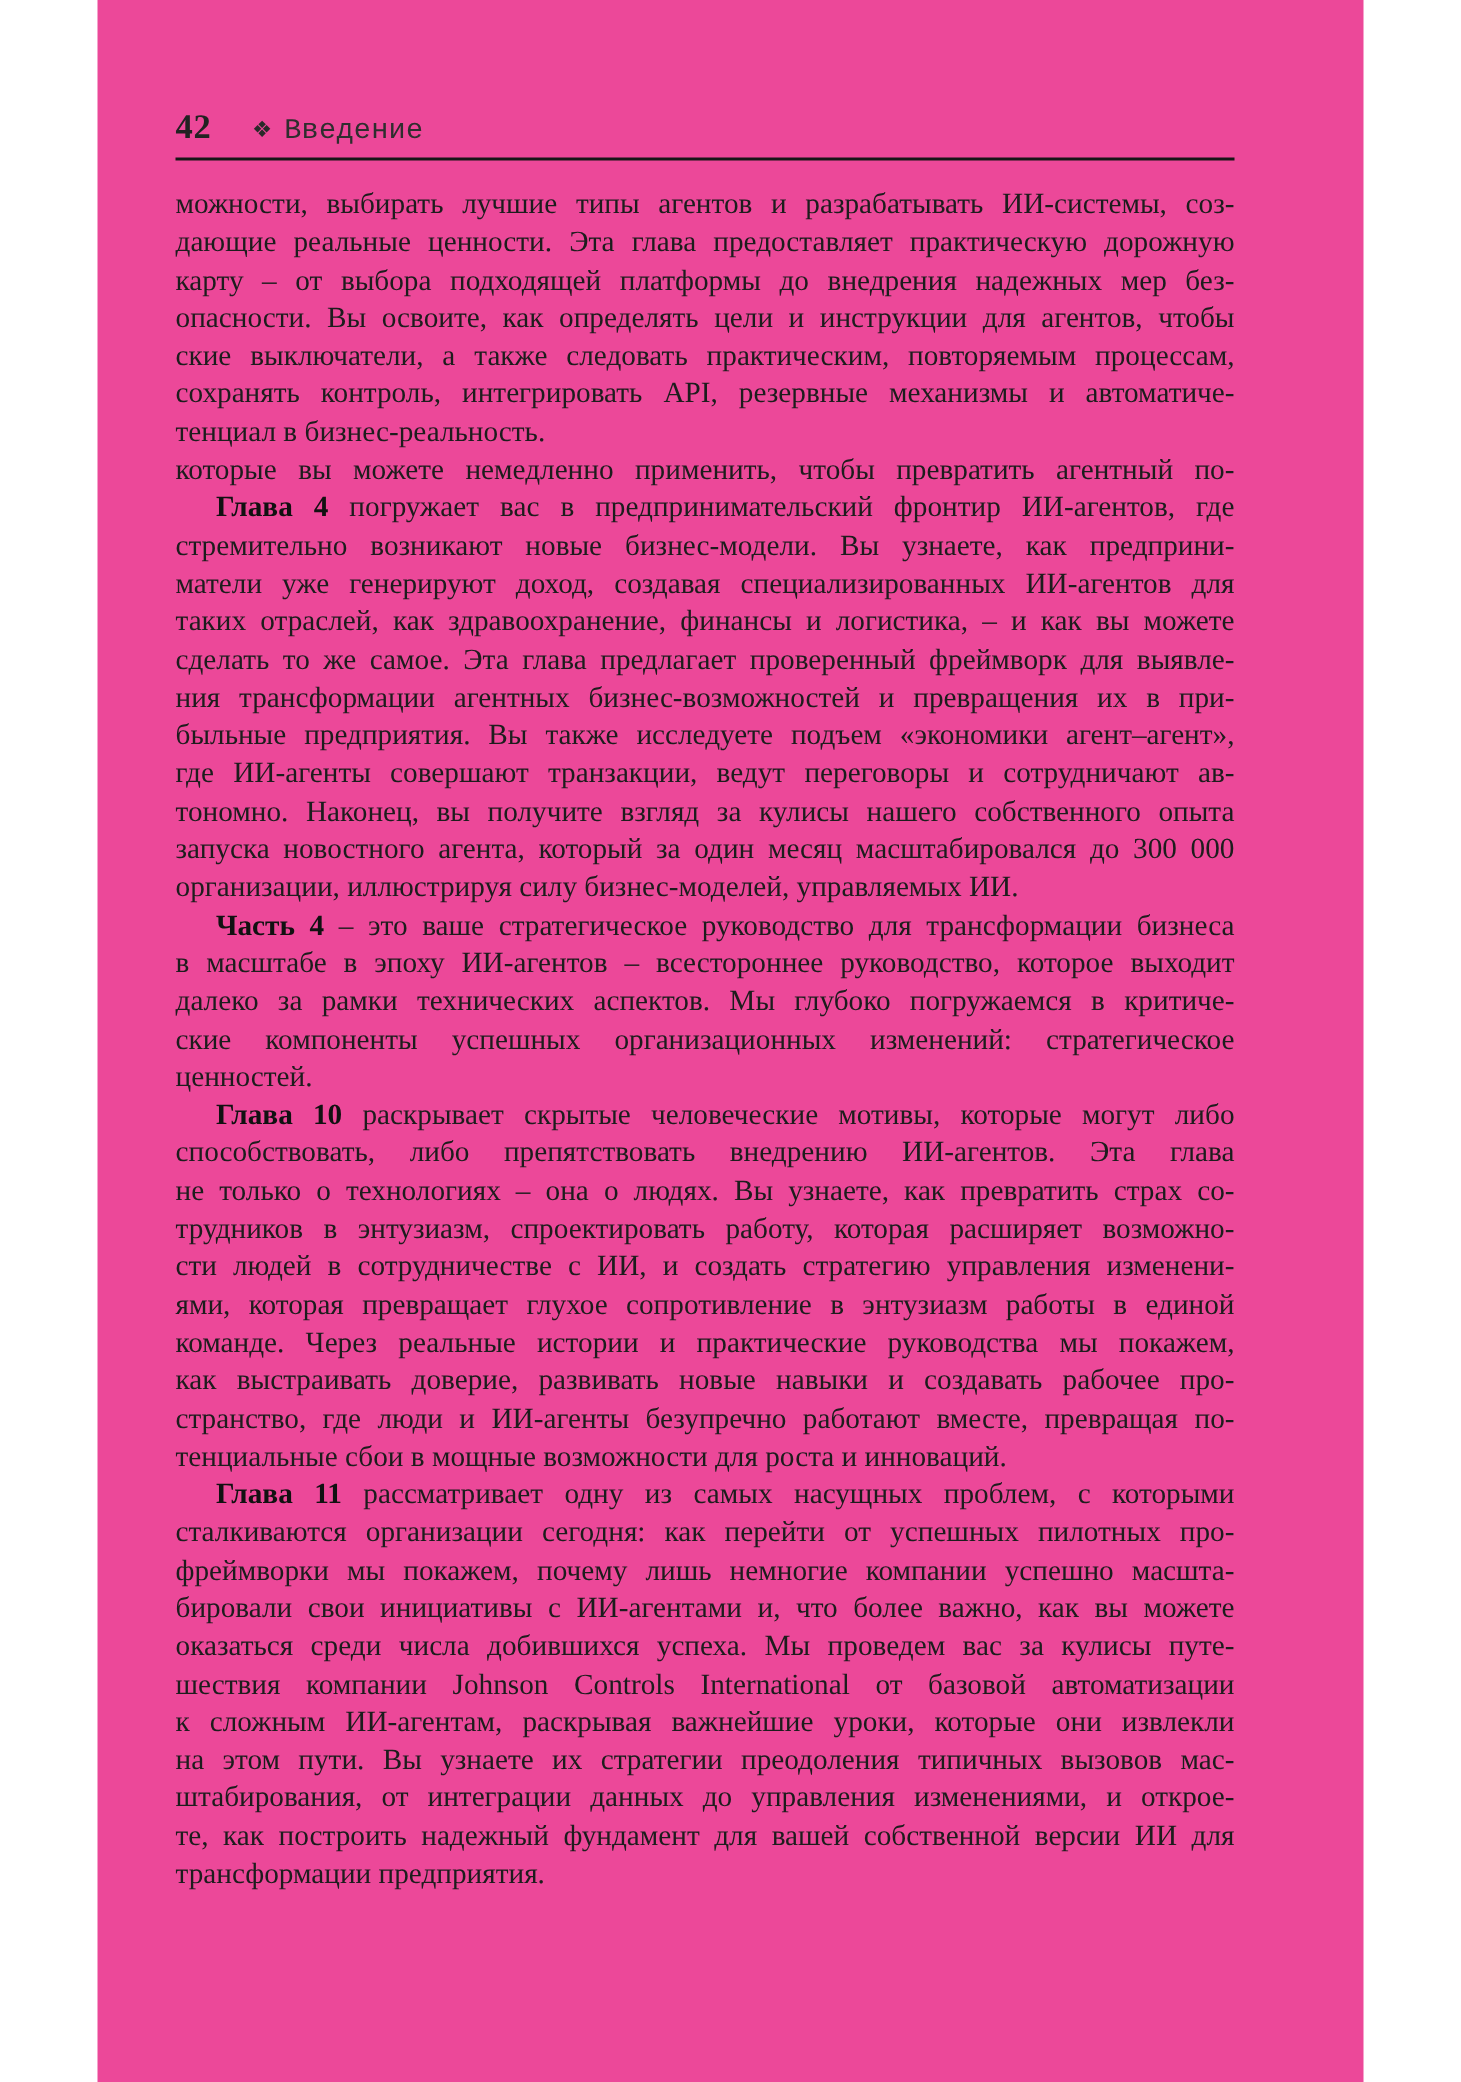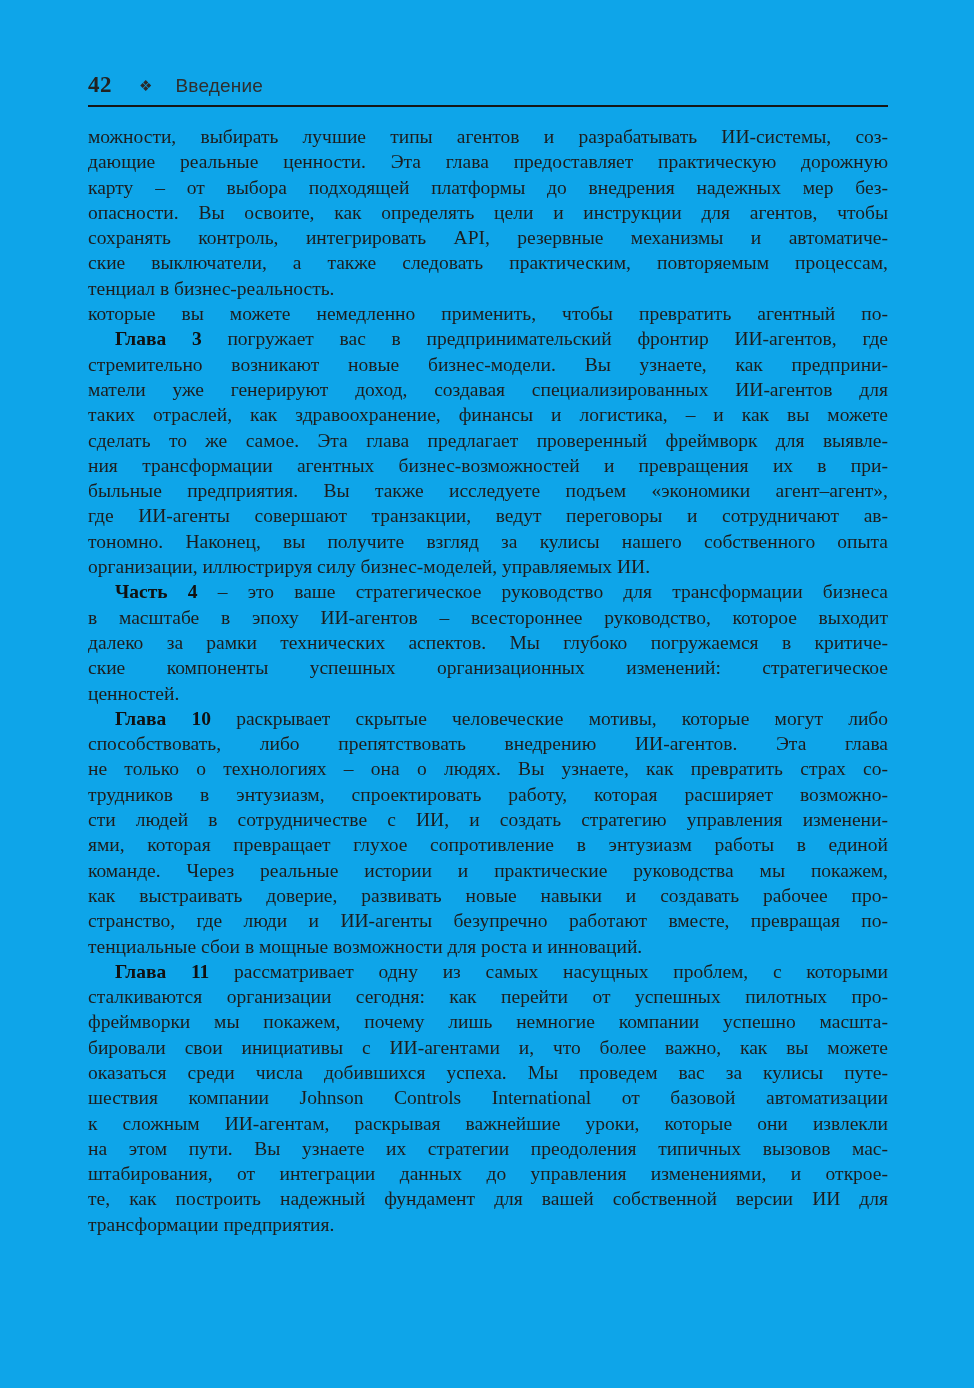--- a/index.html
+++ b/index.html
@@ -3,26 +3,26 @@
 <meta charset="utf-8">
 <title>Введение — стр. 42</title>
 <style>
   html, body {
     margin: 0;
     padding: 0;
     background: #ffffff;
   }
   .page {
     position: relative;
-    width: 974px;
+    width: 844px;
     height: 1388px;
     margin: 0 auto;
-    background: #0ea5e9;
+    background: #ec4899;
     box-sizing: border-box;
-    padding: 72px 86px 40px 88px;
+    padding: 72px 86px 40px 52px;
     font-family: "Liberation Serif", "DejaVu Serif", serif;
     color: #1d1d1d;
     overflow: hidden;
   }
   
   .page-header {
     display: flex;
     align-items: baseline;
     font-family: "Liberation Serif", "DejaVu Serif", serif;
   }
@@ -33,25 +33,25 @@
     letter-spacing: 0.5px;
   }
   .section-marker {
     font-size: 15px;
     color: #2a2a2a;
     margin-left: 27px;
     position: relative;
     top: -1px;
   }
   .running-title {
-    font-family: Liberation Sans, sans-serif;
+    font-family: Liberation Mono, monospace;
     font-size: 19px;
     font-weight: 400;
     color: #2e2e2e;
-    margin-left: 23px;
+    margin-left: 8px;
     letter-spacing: 0.2px;
   }
   .header-rule {
     height: 0;
     border: none;
     border-top: 2.5px solid #161616;
     margin: 7px 0 0 0;
   }
   
   .page-body {
@@ -92,35 +92,36 @@
   </header>
 
   <hr class="header-rule">
 
   <main class="page-body" id="page-body">
       <div class="paragraph">
         <div class="text-line">можности, выбирать лучшие типы агентов и разрабатывать ИИ-системы, соз-</div>
         <div class="text-line">дающие реальные ценности. Эта глава предоставляет практическую дорожную</div>
         <div class="text-line">карту – от выбора подходящей платформы до внедрения надежных мер без-</div>
         <div class="text-line">опасности. Вы освоите, как определять цели и инструкции для агентов, чтобы</div>
+        <div class="text-line">ские выключатели, а также следовать практическим, повторяемым процессам,</div>
         <div class="text-line">сохранять контроль, интегрировать API, резервные механизмы и автоматиче-</div>
-        <div class="text-line">ские выключатели, а также следовать практическим, повторяемым процессам,</div>
         <div class="text-line last">тенциал в бизнес-реальность.</div>
         <div class="text-line">которые вы можете немедленно применить, чтобы превратить агентный по-</div>
       </div>
       <div class="paragraph">
-        <div class="text-line first-indent"><span class="paragraph-lead">Глава 3</span> погружает вас в предпринимательский фронтир ИИ-агентов, где</div>
+        <div class="text-line first-indent"><span class="paragraph-lead">Глава 4</span> погружает вас в предпринимательский фронтир ИИ-агентов, где</div>
         <div class="text-line">стремительно возникают новые бизнес-модели. Вы узнаете, как предприни-</div>
         <div class="text-line">матели уже генерируют доход, создавая специализированных ИИ-агентов для</div>
         <div class="text-line">таких отраслей, как здравоохранение, финансы и логистика, – и как вы можете</div>
         <div class="text-line">сделать то же самое. Эта глава предлагает проверенный фреймворк для выявле-</div>
         <div class="text-line">ния трансформации агентных бизнес-возможностей и превращения их в при-</div>
         <div class="text-line">быльные предприятия. Вы также исследуете подъем «экономики агент–агент»,</div>
         <div class="text-line">где ИИ-агенты совершают транзакции, ведут переговоры и сотрудничают ав-</div>
         <div class="text-line">тономно. Наконец, вы получите взгляд за кулисы нашего собственного опыта</div>
+        <div class="text-line">запуска новостного агента, который за один месяц масштабировался до 300 000</div>
         <div class="text-line last">организации, иллюстрируя силу бизнес-моделей, управляемых ИИ.</div>
       </div>
       <div class="paragraph">
         <div class="text-line first-indent"><span class="paragraph-lead">Часть 4</span> – это ваше стратегическое руководство для трансформации бизнеса</div>
         <div class="text-line">в масштабе в эпоху ИИ-агентов – всестороннее руководство, которое выходит</div>
         <div class="text-line">далеко за рамки технических аспектов. Мы глубоко погружаемся в критиче-</div>
         <div class="text-line">ские компоненты успешных организационных изменений: стратегическое</div>
         <div class="text-line last">ценностей.</div>
       </div>
       <div class="paragraph">

